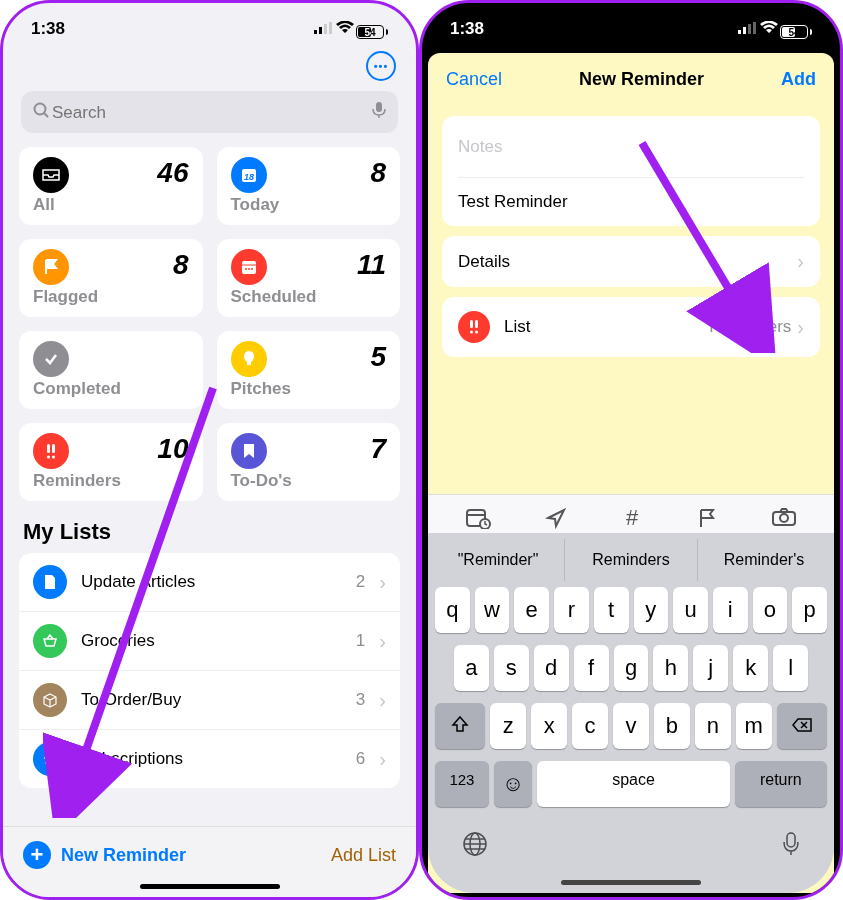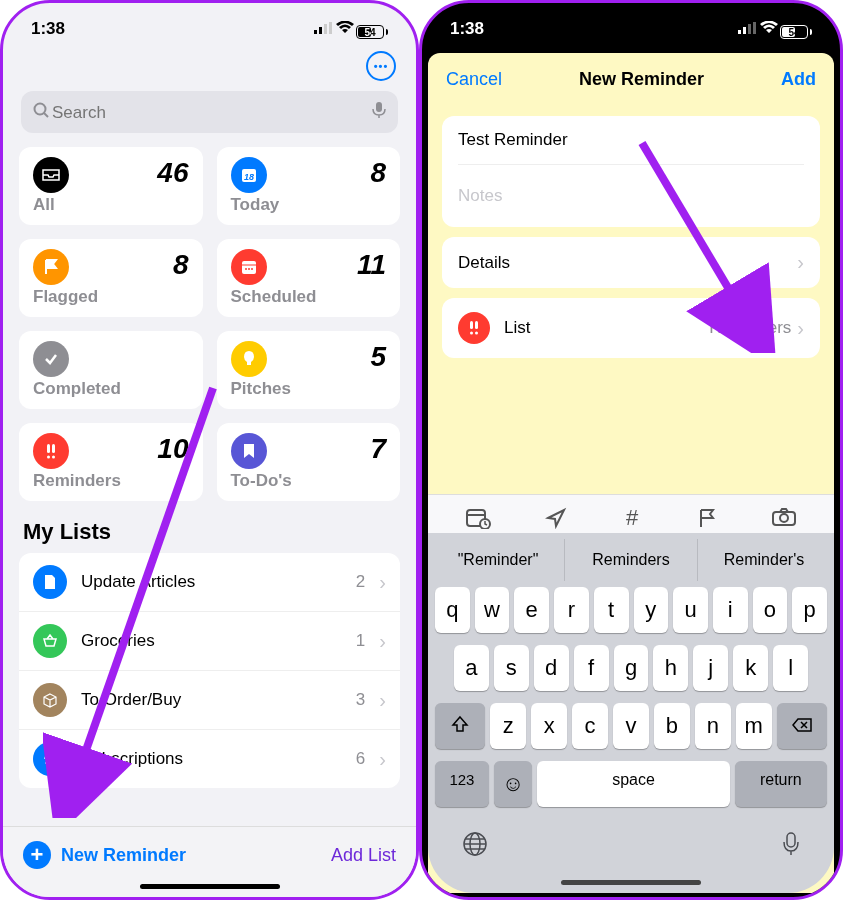--- a/index.html
+++ b/index.html
@@ -35,21 +35,21 @@
 .list-item { display: flex; align-items: center; padding: 12px 14px; gap: 14px; border-bottom: 1px solid #eee; }
 .list-item:last-child { border-bottom: none; }
 .list-icon { width: 34px; height: 34px; border-radius: 50%; display: flex; align-items: center; justify-content: center; color: #fff; font-size: 16px; }
 .list-label { flex: 1; font-size: 17px; }
 .list-count { color: #8e8e93; font-size: 17px; }
 .chevron { color: #c7c7cc; font-size: 20px; }
 
 .bottom-bar { position: absolute; bottom: 0; left: 0; right: 0; background: rgba(242,242,246,0.95); padding: 14px 20px 28px; display: flex; justify-content: space-between; align-items: center; border-top: 1px solid #ddd; }
 .new-reminder { display: flex; align-items: center; gap: 10px; color: #007aff; font-size: 18px; font-weight: 600; }
 .plus-circle { width: 28px; height: 28px; background: #007aff; border-radius: 50%; color: #fff; display: flex; align-items: center; justify-content: center; font-size: 22px; font-weight: 700; }
-.add-list { color: #6d28d9; font-size: 18px; }
+.add-list { color: #a16207; font-size: 18px; }
 
 .home-indicator { position: absolute; bottom: 8px; left: 50%; transform: translateX(-50%); width: 140px; height: 5px; background: #000; border-radius: 3px; }
 .home-indicator.light { background: #444; }
 
 .sheet { background: #fef9c3; border-radius: 12px 12px 0 0; margin: 6px 6px 0; height: calc(100% - 54px); position: relative; }
 .sheet-header { display: flex; justify-content: space-between; align-items: center; padding: 16px 18px; }
 .sheet-title { font-size: 18px; font-weight: 600; }
 .sheet-btn { color: #007aff; font-size: 18px; }
 .sheet-btn.bold { font-weight: 600; }
 
@@ -309,25 +309,25 @@
   </div>
 
   <div class="sheet">
     <div class="sheet-header">
       <span class="sheet-btn">Cancel</span>
       <span class="sheet-title">New Reminder</span>
       <span class="sheet-btn bold">Add</span>
     </div>
 
     <div class="form-card">
+      <div class="form-row notes-area">
+          <span class="placeholder">Notes</span>
+        </div>
       <div class="form-row">
           <input value="Test Reminder" style="">
-        </div>
-      <div class="form-row notes-area">
-          <span class="placeholder">Notes</span>
         </div>
     </div>
 
     <div class="form-card">
       <div class="form-row">
         <span class="row-label">Details</span>
         <span class="chevron">›</span>
       </div>
     </div>
 

